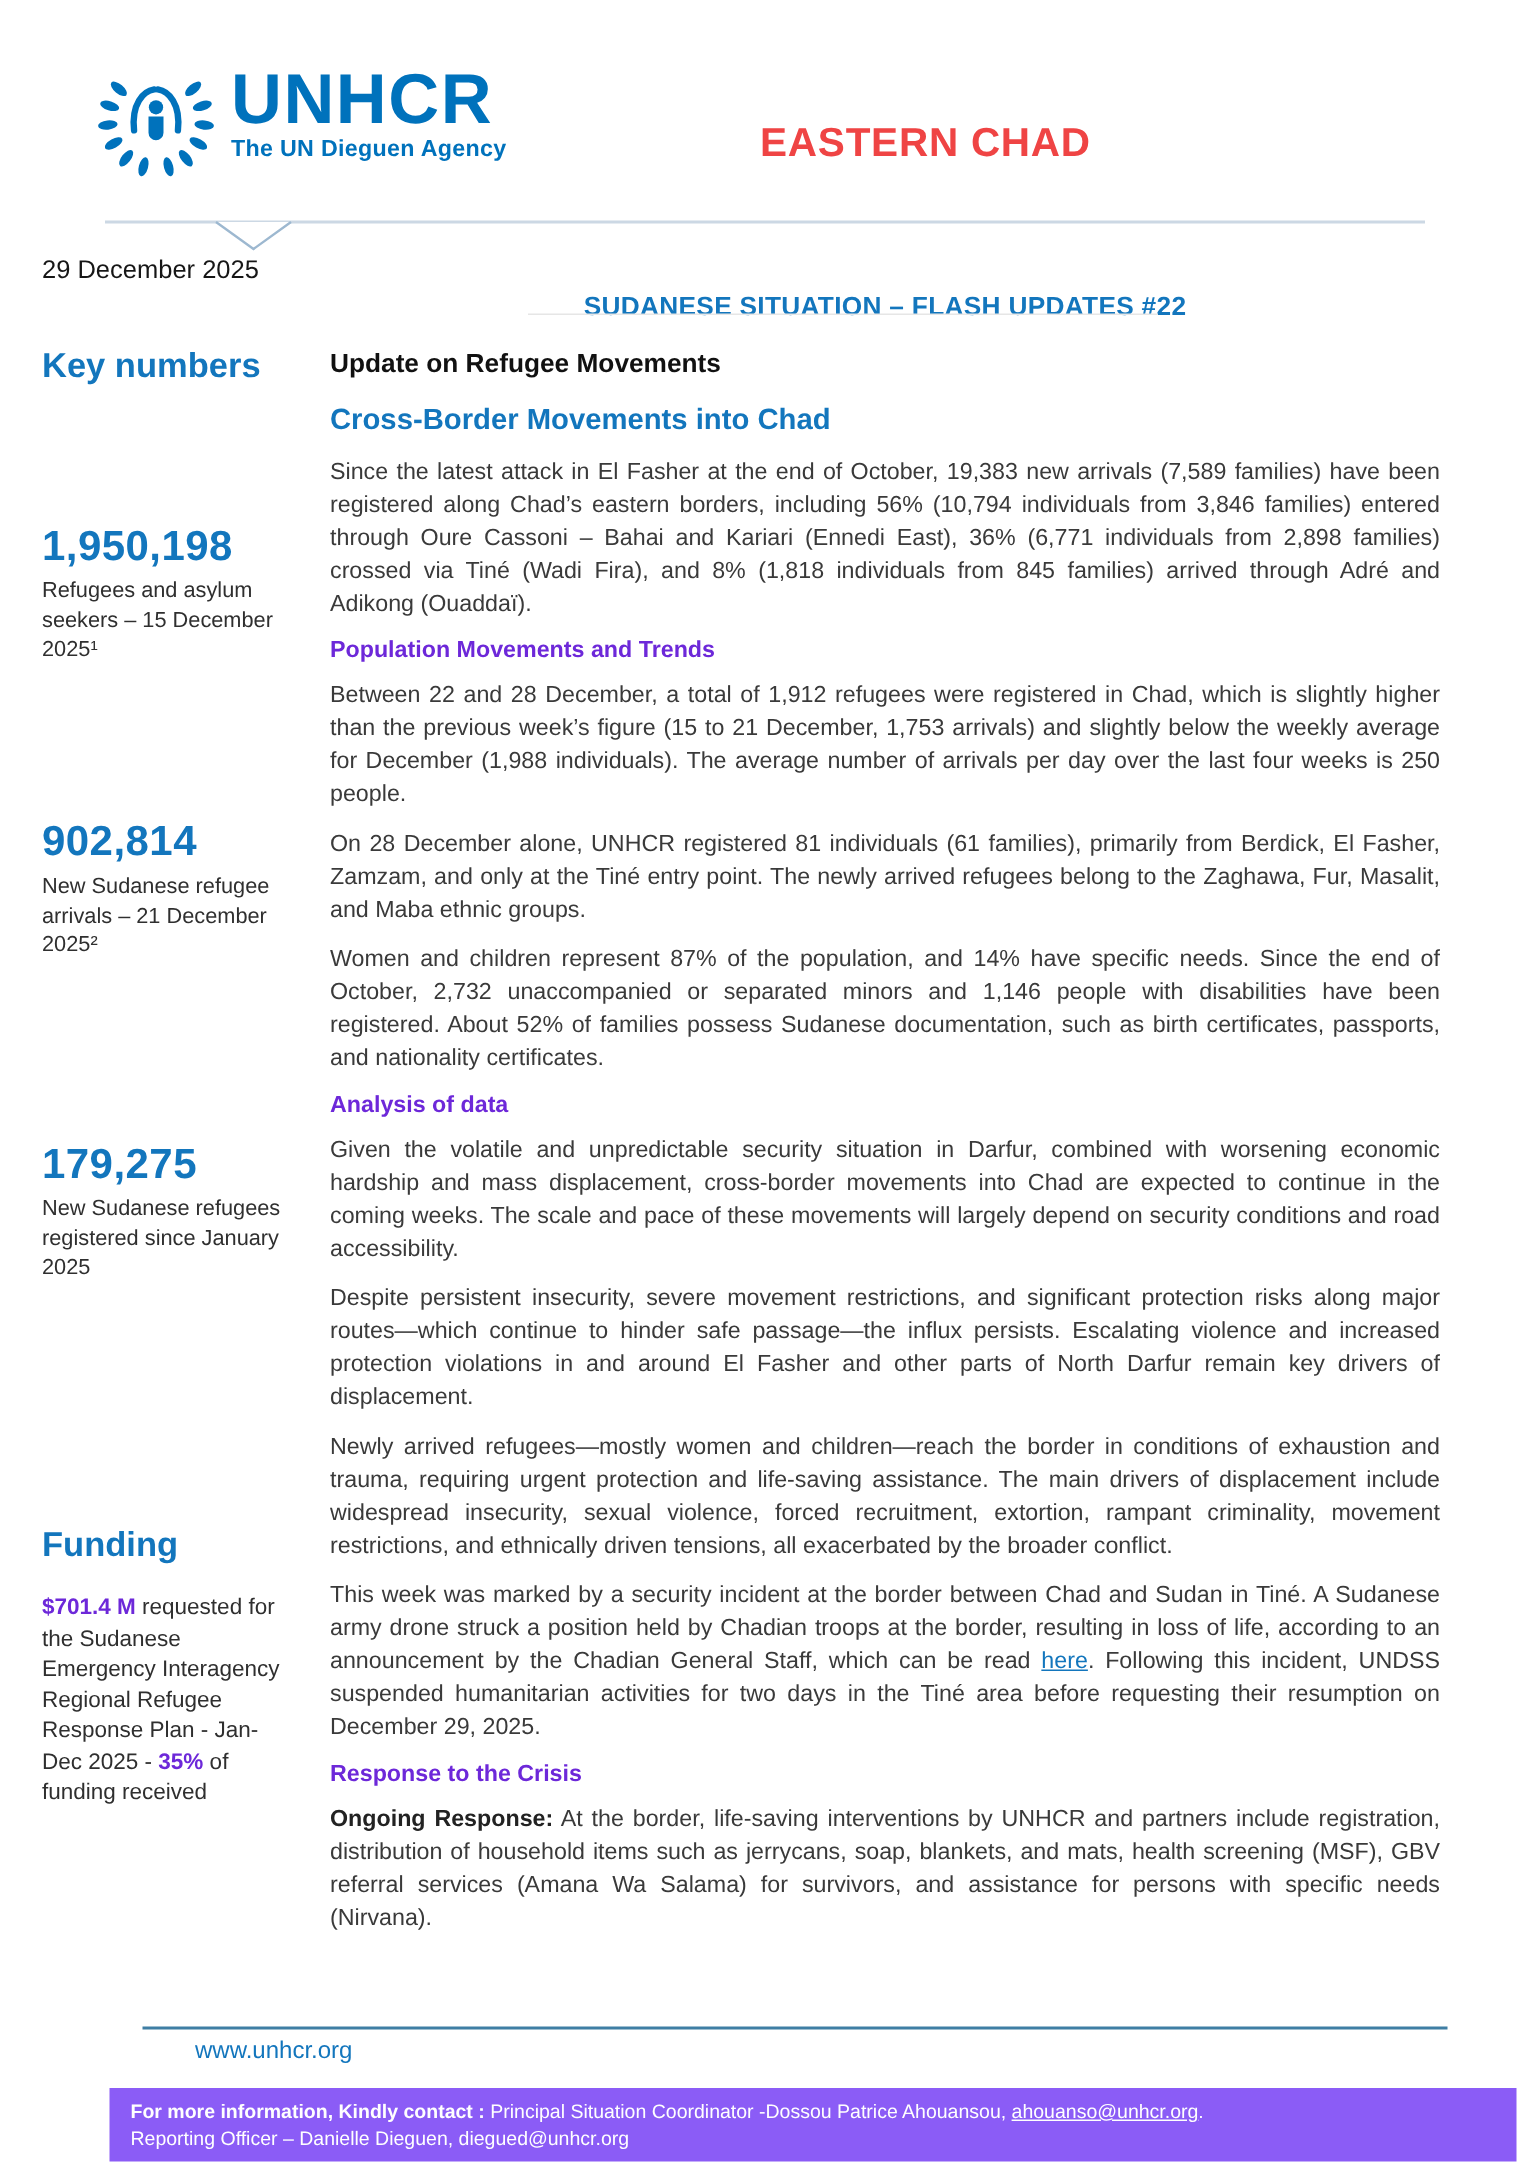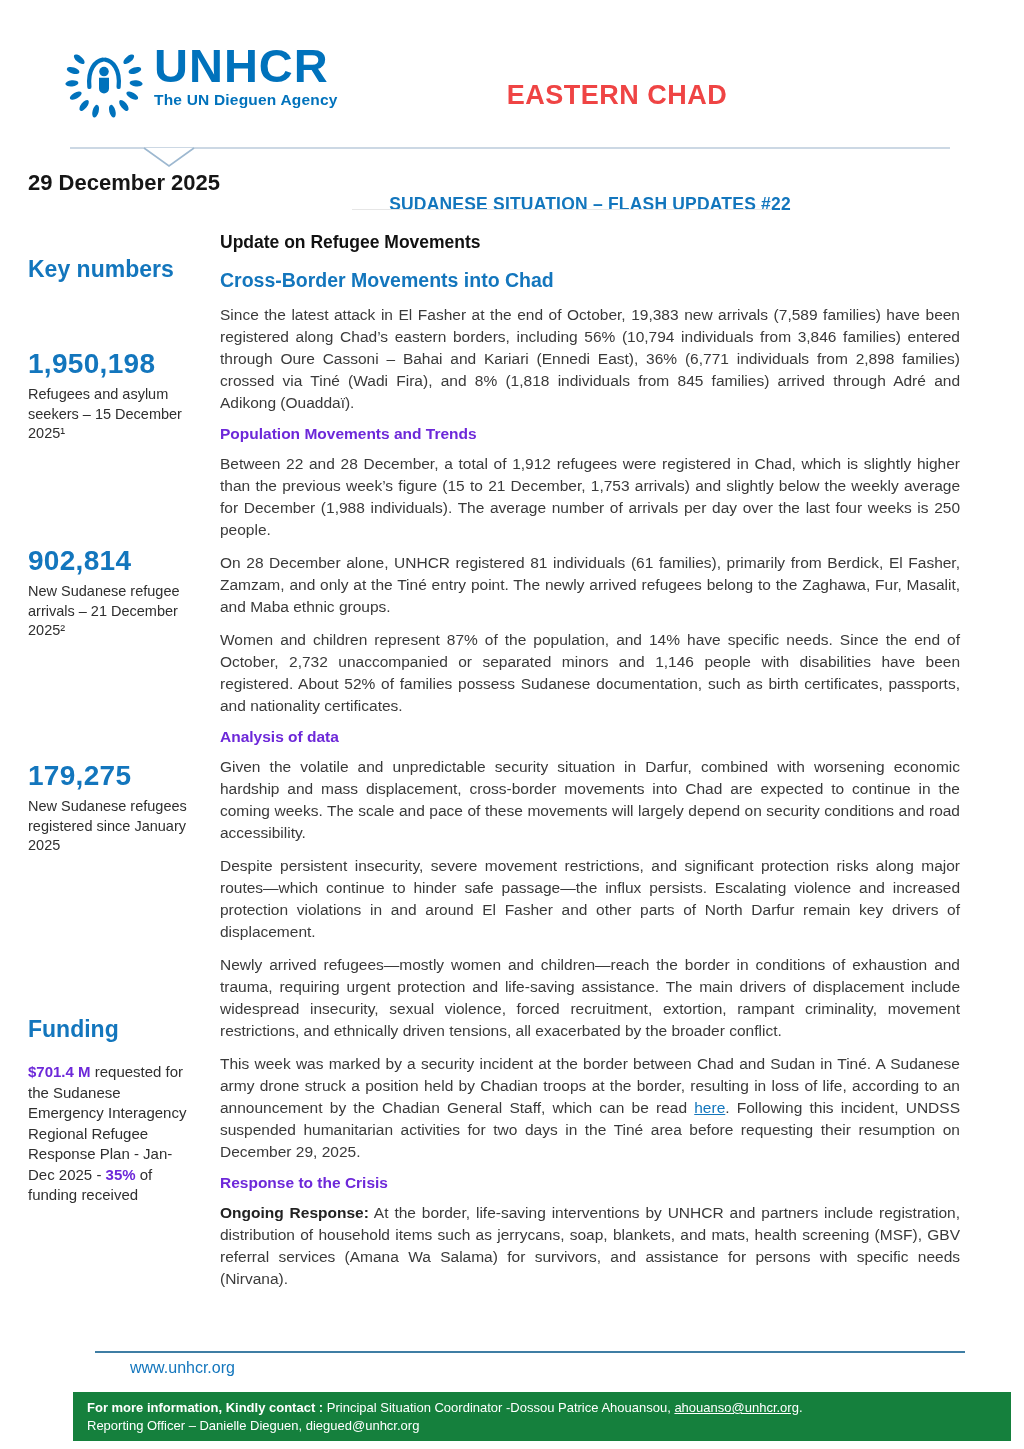--- a/index.html
+++ b/index.html
@@ -9,48 +9,48 @@
   
   .logo-row{position:absolute;top:40px;left:64px;display:flex;align-items:flex-start;gap:10px;}
   .emblem{width:80px;height:80px;}
   .brand-block{padding-top:2px;}
   .brand{font-size:47px;font-weight:bold;color:#0072bc;letter-spacing:1px;line-height:48px;}
   .tagline{font-size:15.5px;font-weight:bold;color:#0072bc;margin-top:1px;letter-spacing:.2px;}
   .region-title{position:absolute;top:80px;left:412px;width:410px;text-align:center;
                 font-size:27px;font-weight:bold;color:#ef4444;letter-spacing:.5px;}
   .header-rule{position:absolute;top:147px;left:70px;width:880px;height:2px;background:#ccd8e4;}
   .header-chevron{position:absolute;top:147px;left:143px;width:52px;height:22px;}
-  .date-line{position:absolute;top:170px;left:28px;font-size:22px;font-weight:bold;color:#161616;}
+  .date-line{position:absolute;top:170px;left:28px;font-size:17px;font-weight:normal;color:#161616;}
   .doc-title{position:absolute;top:176px;left:300px;width:580px;text-align:center;
              font-size:17.5px;font-weight:bold;color:#1376bd;letter-spacing:.2px;margin-top:18px;}
   .title-underline{position:absolute;top:209px;left:352px;width:420px;height:1px;background:#e6e6e6;}
 
   
   .sidebar{position:absolute;left:28px;top:230px;width:168px;height:1100px;}
-  .side-heading{font-size:23px;font-weight:bold;color:#1376bd;margin-top:26px;}
+  .side-heading{font-size:23px;font-weight:bold;color:#1376bd;}
   .stat{position:absolute;left:0;width:168px;}
   .stat-value{font-size:28px;font-weight:bold;color:#1376bd;letter-spacing:.3px;}
   .stat-label{font-size:14.5px;color:#2f2f2f;line-height:19.5px;margin-top:5px;}
   .funding-heading{position:absolute;left:0;top:786px;font-size:23px;font-weight:bold;color:#1376bd;}
   .funding-para{position:absolute;left:0;top:832px;width:168px;font-size:15px;color:#2f2f2f;line-height:20.5px;}
   .blue-strong{color:#6d28d9;font-weight:bold;}
 
   
   .main{position:absolute;left:220px;top:232px;width:740px;}
   .main h1{font-size:17.5px;font-weight:bold;color:#111111;margin:0 0 16px 0;}
   .main h2{font-size:19.5px;font-weight:bold;color:#1376bd;margin:0 0 12px 0;}
   .main h3{font-size:15.5px;font-weight:bold;color:#6d28d9;margin:2px 0 10px 0;}
   .main p{font-size:15.5px;color:#3a3a3a;line-height:22px;text-align:justify;margin:0 0 11px 0;}
   .inline-link{color:#1376bd;text-decoration:underline;cursor:pointer;}
   .lead-bold{font-weight:bold;color:#222222;}
 
   
   .footer-rule{position:absolute;top:1351px;left:95px;width:870px;height:2px;background:#3f7ea4;}
   .footer-url{position:absolute;top:1359px;left:130px;font-size:16px;color:#1376bd;cursor:pointer;}
-  .footer-bar{position:absolute;top:1392px;left:73px;width:938px;height:49px;background:#15803d;
+  .footer-bar{position:absolute;top:1392px;left:73px;width:938px;height:49px;background:#8b5cf6;
               color:#ffffff;box-sizing:border-box;padding:7px 14px;}
   .footer-bar .line{font-size:13px;line-height:17.5px;}
   .footer-bar .bold{font-weight:bold;}
   .footer-link{color:#ffffff;text-decoration:underline;cursor:pointer;}
 </style>
 </head>
 <body>
 
 <div class="page">
 

